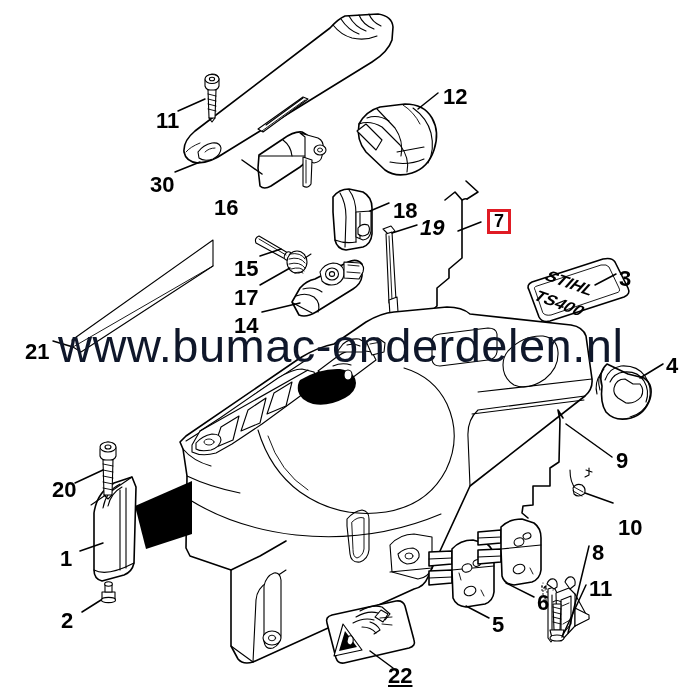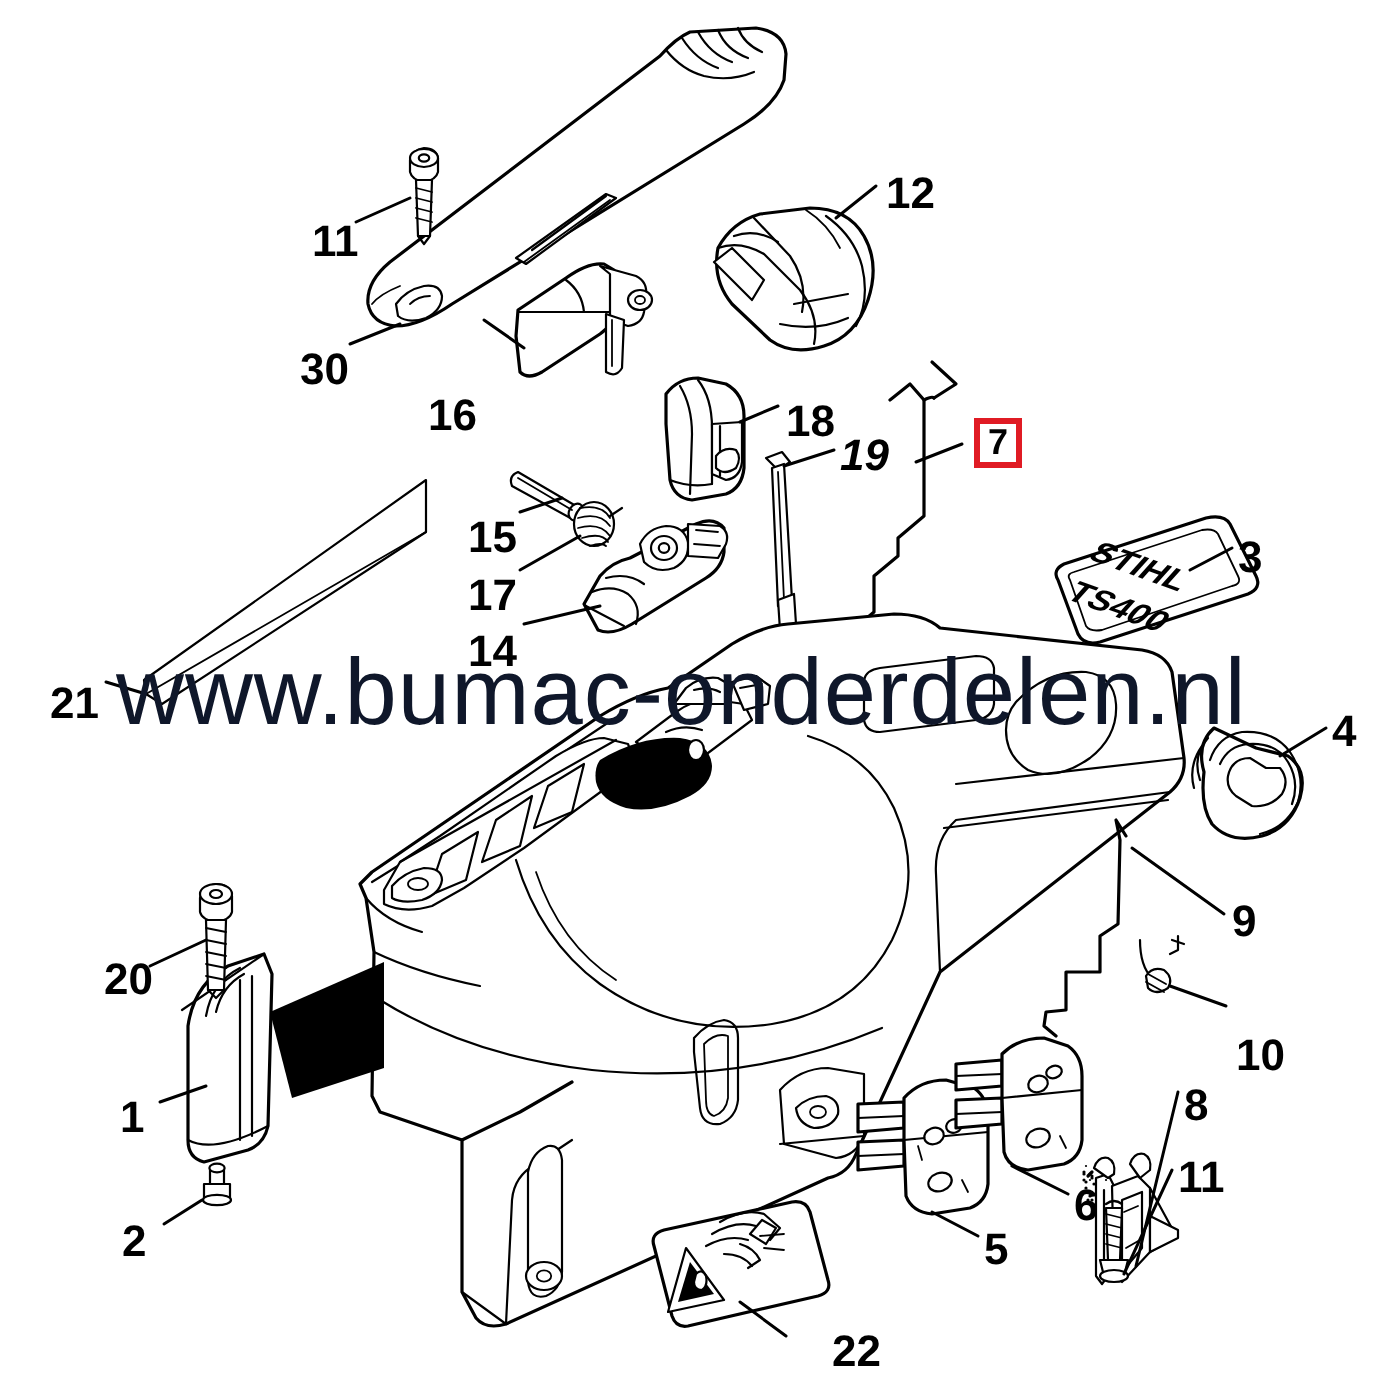--- a/index.html
+++ b/index.html
@@ -457,16 +457,16 @@
       <div class="callout" style="left: 443px; top: 86px;">12</div>
       <div class="callout" style="left: 52px; top: 479px;">20</div>
       <div class="callout" style="left: 234px; top: 315px;">14</div>
       <div class="callout" style="left: 234px; top: 258px;">15</div>
       <div class="callout" style="left: 214px; top: 158px; margin-top: 39px;">16</div>
       <div class="callout" style="left: 234px; top: 287px;">17</div>
       <div class="callout" style="left: 393px; top: 200px;">18</div>
       <div class="callout" style="left: 420px; top: 217px; font-style: italic;">19</div>
       <div class="callout" style="left: 150px; top: 174px;">30</div>
       <div class="callout" style="left: 25px; top: 341px;">21</div>
-      <div class="callout" style="left: 416px; top: 665px;">22</div>
+      <div class="callout" style="left: 388px; top: 665px; text-decoration: underline;">22</div>
     </div>
 
 </div>
 
 </body></html>

